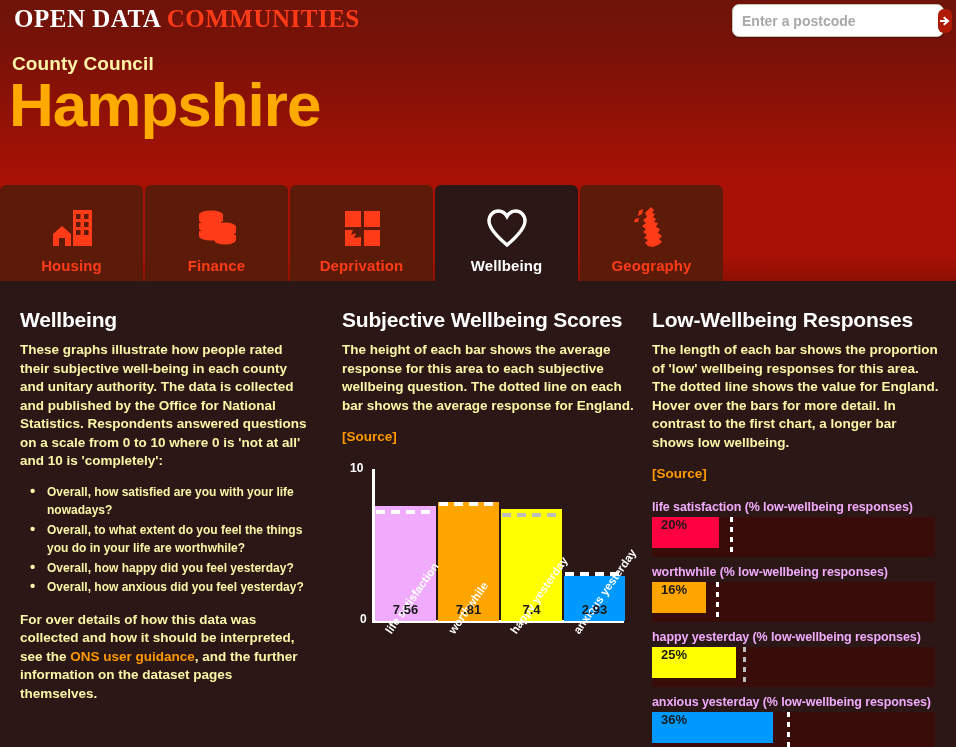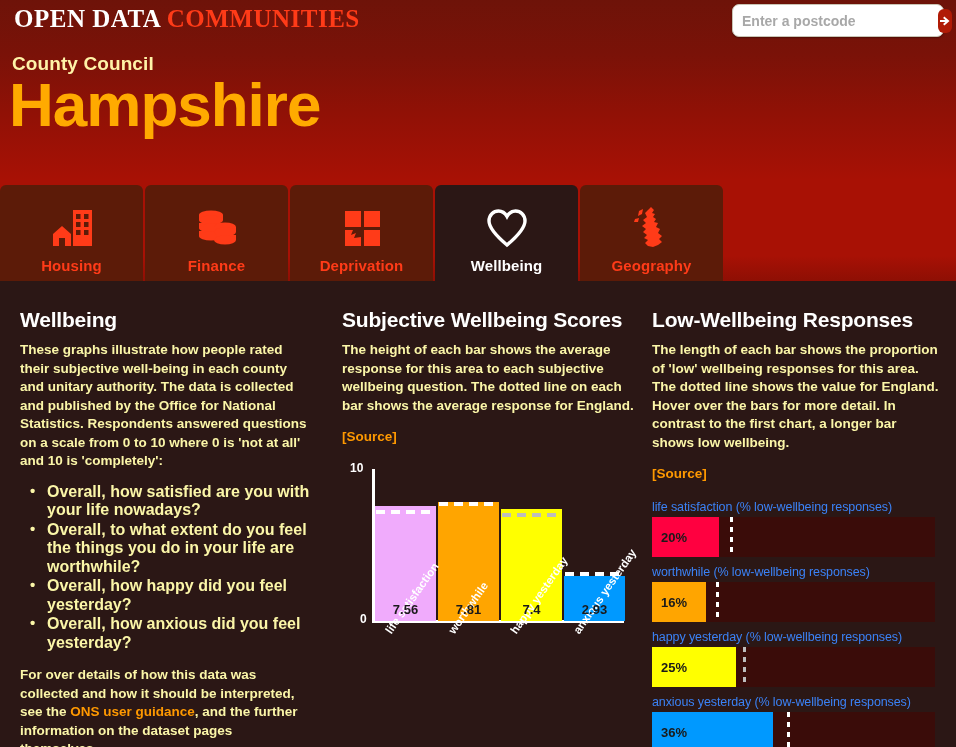--- a/index.html
+++ b/index.html
@@ -107,21 +107,21 @@
     color: #FFFFFF; font-size: 21px; font-weight: bold;
     margin-bottom: 9px; letter-spacing: -0.2px;
   }
   p.body-text {
     color: #FBF6A8; font-size: 13.5px; font-weight: bold;
     line-height: 18.5px; margin-bottom: 12px;
   }
   ul.q-list { list-style: none; margin: 8px 0 14px 0; }
   ul.q-list li {
     position: relative;
-    color: #FBF6A8; font-size: 16px; font-weight: bold;
+    color: #FBF6A8; font-size: 12px; font-weight: bold;
     line-height: 18.5px; padding-left: 27px; margin-bottom: 1px;
   }
   ul.q-list li::before {
     content: "\2022"; position: absolute; left: 10px; top: -1px;
     color: #FBF6A8; font-size: 15px;
   }
   a.link { color: #FF9900; text-decoration: none; }
   .src-link {
     display: inline-block; color: #FF9900;
     font-size: 13.5px; font-weight: bold; text-decoration: none;
@@ -180,30 +180,30 @@
     position: absolute; left: 8px; top: 4px;
     transform: rotate(-55deg); transform-origin: left top;
     color: #FFFFFF; font-size: 11.5px; font-weight: bold;
     line-height: 13px; white-space: nowrap; text-align: left;
   }
 
   
   .hbars { margin-top: 18px; }
   .hb-group { margin-bottom: 8px; }
   .hb-label {
-    color: #3b82f6; font-size: 12.5px; font-weight: normal;
+    color: #f0abfc; font-size: 12.5px; font-weight: bold;
     margin-bottom: 3px; letter-spacing: -0.1px; white-space: nowrap;
   }
   .hb-track {
     position: relative; width: 283px; height: 40px;
     background: #3A0C09;
   }
   .hb-fill {
-    position: absolute; left: 0; top: 0; height: 40px;
-    display: flex; align-items: center;
+    position: absolute; left: 0; top: 0; height: 31px;
+    display: flex; 
     cursor: pointer;
   }
   .hb-val {
     font-size: 13px; font-weight: bold; color: #1A1A1A;
     padding-left: 9px;
   }
   .hb-marker {
     position: absolute; top: 0; width: 3px; height: 40px;
     background: repeating-linear-gradient(to bottom,
       #FFFFFF 0px, #FFFFFF 5px, transparent 5px, transparent 10px);

